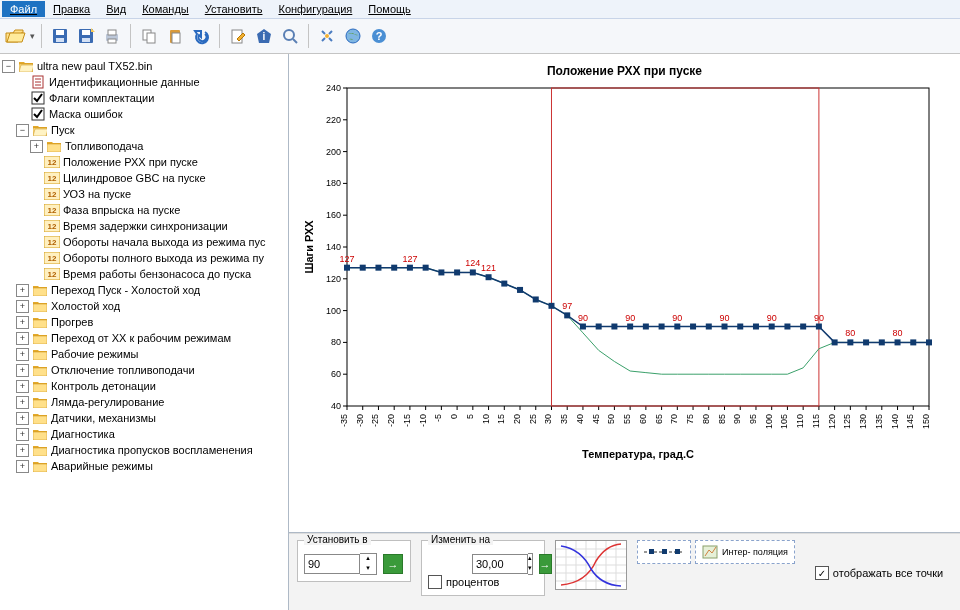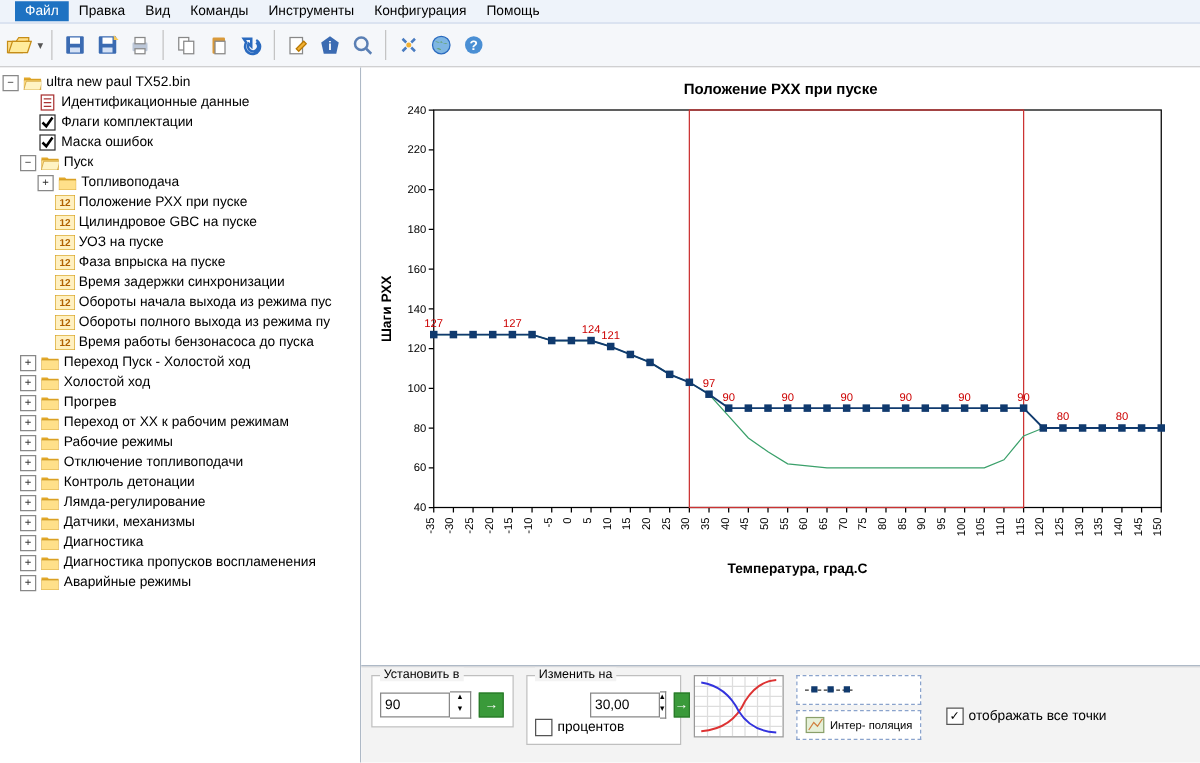--- a/index.html
+++ b/index.html
@@ -10,21 +10,22 @@
     background: #fff;
     overflow: hidden;
     color: #000;
   }
   .menubar {
     display: flex;
     height: 18px;
     background: #eef3fa;
     border-bottom: 1px solid #c8d4e8;
     align-items: center;
-    padding-left: 12px;
+    padding-left: 2px;
+    text-decoration: underline;
   }
   .menubar .menu-item {
     padding: 2px 8px;
     cursor: pointer;
   }
   .menubar .menu-item.active {
     background: #1e72c2;
     color: #fff;
   }
   .toolbar {
@@ -150,32 +151,32 @@
     background: #3a9a3a;
     display: inline-flex; align-items:center; justify-content:center;
     border: 1px solid #2a7a2a;
     margin-left: 6px;
     color: #fff;
     cursor: pointer;
   }
   .checkbox-row { display:flex; align-items:center; gap:4px; }
   .chk { width:12px; height:12px; border:1px solid #555; background:#fff; display:inline-flex; align-items:center; justify-content:center; font-size:10px; cursor:pointer;}
   .mini-chart { width:70px; height:48px; border:1px solid #999; background:#fff; position:relative;}
-  .thumb-panel { display:flex; flex-direction:column; gap:4px; }
+  .thumb-panel { display:flex; flex-direction:row; gap:4px; }
   .thumb-btn { display:flex; align-items:center; gap:4px; padding:2px 6px; border:1px dashed #8aa3cc; background:#fff; cursor:pointer; height:18px;}
 </style>
 </head>
 <body>
 
 <div class="menubar" id="menubar">
     <div class="menu-item active">Файл</div>
     <div class="menu-item">Правка</div>
     <div class="menu-item">Вид</div>
     <div class="menu-item">Команды</div>
-    <div class="menu-item">Инструменты</div>
+    <div class="menu-item">Установить</div>
     <div class="menu-item">Конфигурация</div>
     <div class="menu-item">Помощь</div>
   </div>
 
 <div class="toolbar">
   <div class="tbtn">
     <svg width="22" height="18">
         <path d="M1 6 h7 l2 -3 h8 v3 h-2 l-3 9 h-12 z" fill="#ffe08a" stroke="#c68d17"></path>
         <path d="M5 6 h15 l-3 9 h-15 z" fill="#ffeb9c" stroke="#c68d17"></path>
       </svg>

